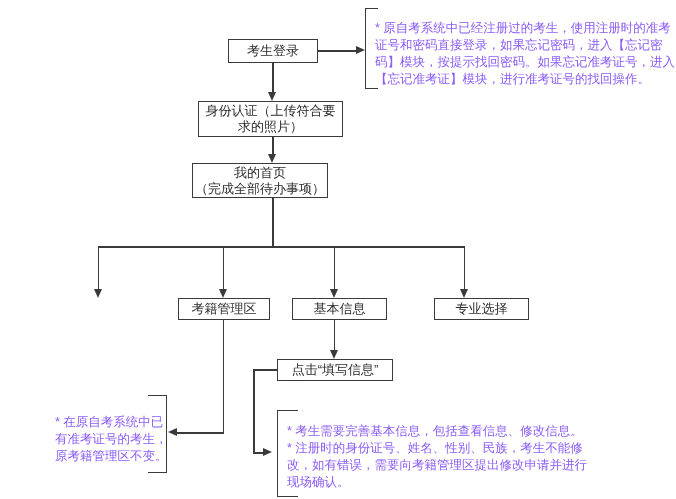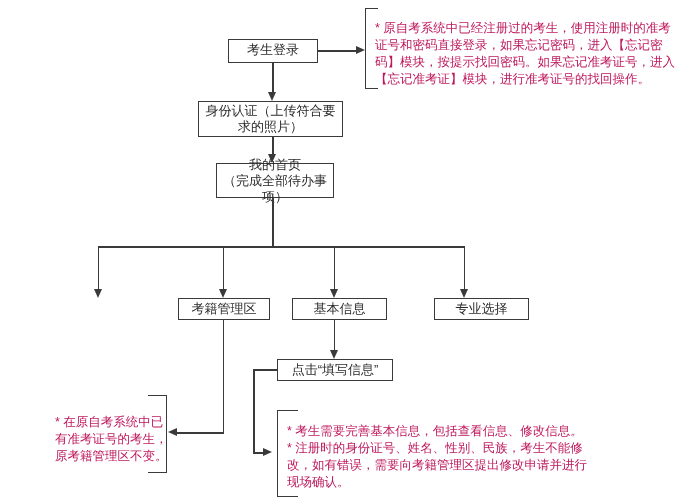--- a/index.html
+++ b/index.html
@@ -18,34 +18,34 @@
   .vline{width:1.5px;}
   .arr{position:absolute;width:0;height:0;}
   .arr-down{border-left:4.5px solid transparent;border-right:4.5px solid transparent;border-top:9px solid #3a3a3a;}
   .arr-right{border-top:4.5px solid transparent;border-bottom:4.5px solid transparent;border-left:9px solid #3a3a3a;}
   .arr-left{border-top:4.5px solid transparent;border-bottom:4.5px solid transparent;border-right:9px solid #3a3a3a;}
   .bracket{position:absolute;box-sizing:border-box;background:transparent;}
   .bracket-open-right{border-left:1.5px solid #3a3a3a;border-top:1.5px solid #3a3a3a;border-bottom:1.5px solid #3a3a3a;}
   .bracket-open-left{border-right:1.5px solid #3a3a3a;border-top:1.5px solid #3a3a3a;border-bottom:1.5px solid #3a3a3a;}
   .note{
     position:absolute;font-size:12.5px;line-height:17px;white-space:pre-line;
-    color:#be185d;text-align:left;
+    color:#8b5cf6;text-align:left;
   }
 </style>
 </head>
 <body>
 
 <div class="stage">
 
-  <div class="box" style="left:228px;top:39px;width:90px;height:24px;font-family:Liberation Mono, monospace;">考生登录</div>
+  <div class="box" style="left:228px;top:39px;width:90px;height:24px;">考生登录</div>
 
   <div class="box" style="left:198px;top:101px;width:145px;height:36px;">身份认证（上传符合要
 求的照片）</div>
 
-  <div class="box" style="left:216px;top:163px;width:118px;height:35px;">我的首页
+  <div class="box" style="left:192px;top:163px;width:136px;height:35px;">我的首页
 （完成全部待办事项）</div>
 
 
   <div class="box" style="left:178px;top:298px;width:92px;height:22px;">考籍管理区</div>
 
   <div class="box" style="left:292px;top:298px;width:95px;height:22px;">基本信息</div>
 
   <div class="box" style="left:418px;top:298px;width:95px;height:22px;margin-left:16px;">专业选择</div>
 
   <div class="box" style="left:277px;top:359px;width:116px;height:22px;">点击“填写信息”</div>

